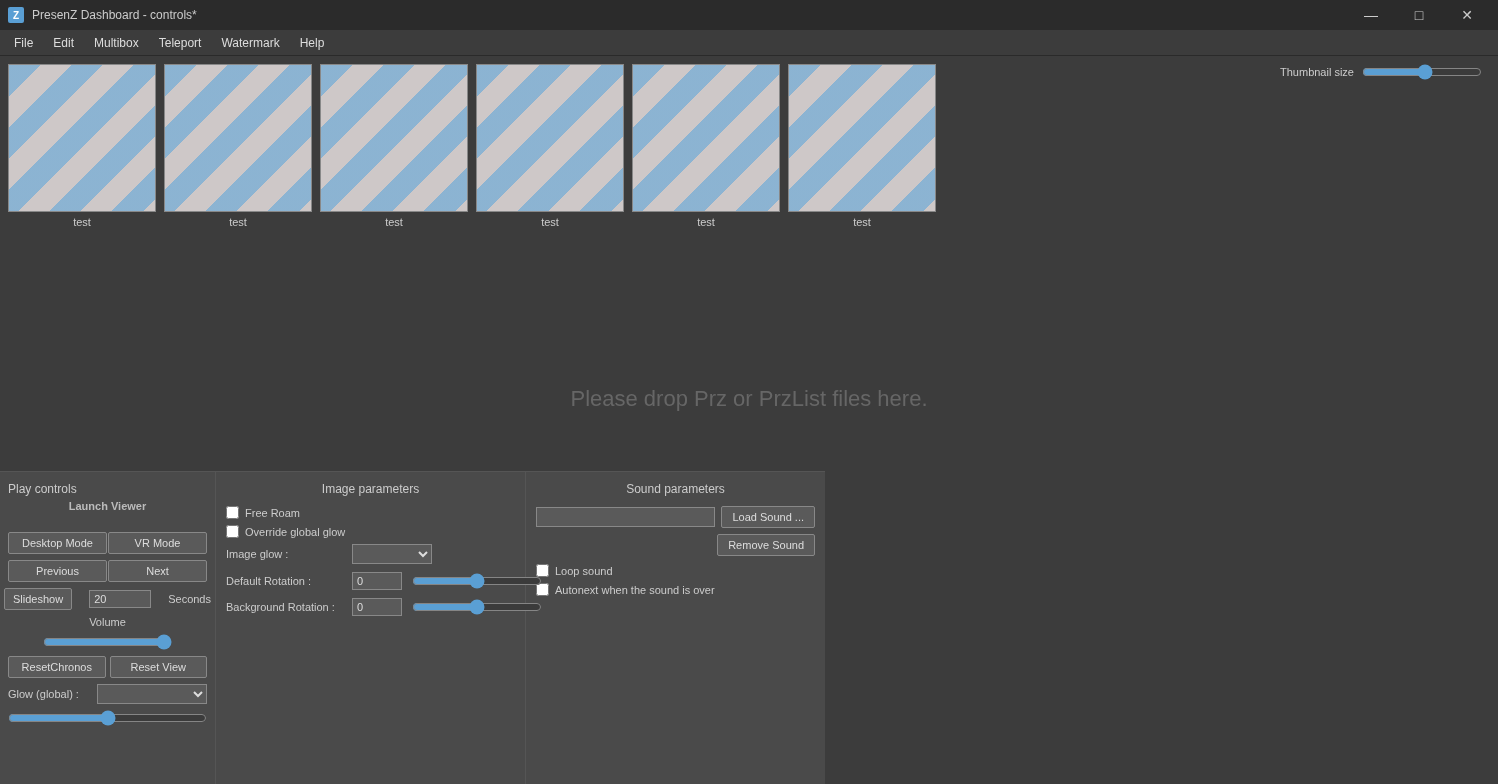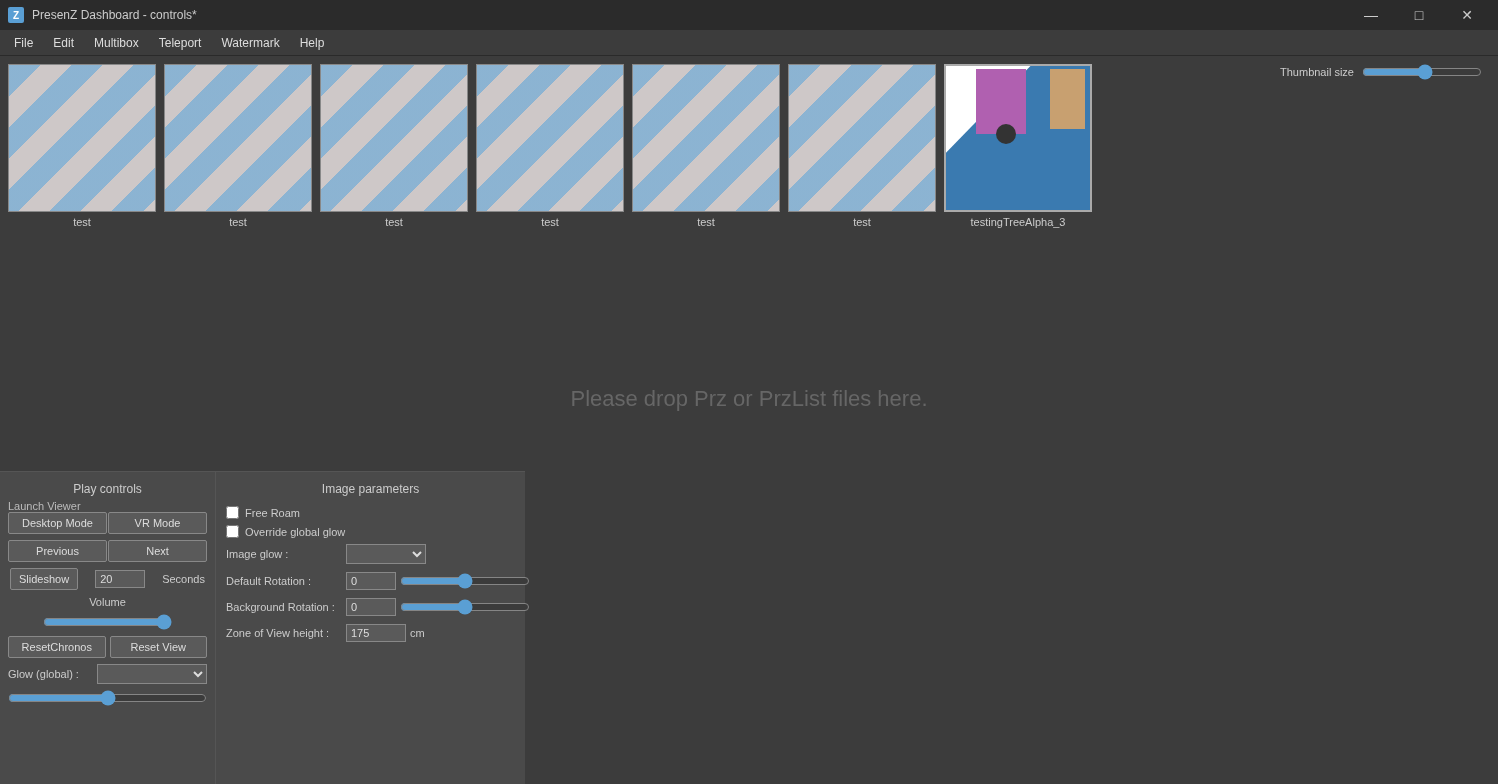--- a/index.html
+++ b/index.html
@@ -164,30 +164,30 @@
     }
 
     
     .play-controls-panel {
       width: 215px;
       background: #4a4a4a;
       padding: 10px 8px;
       border-top: 1px solid #555;
     }
     .panel-title {
-      text-align: center;
       font-size: 12px;
       color: #ccc;
       margin-bottom: 4px;
     }
     .panel-subtitle {
-      text-align: left;
+      text-align: center;
       font-size: 11px;
       color: #bbb;
-      margin-bottom: 0;
+      margin-bottom: 20px;
+      font-weight: bold;
     }
     .btn-row {
       display: flex;
       gap: 1px;
       margin-bottom: 6px;
       justify-content: center;
     }
     .ctrl-btn {
       background: #5a5a5a;
       border: 1px solid #888;
@@ -201,21 +201,21 @@
 
     .seconds-row {
       display: flex;
       align-items: center;
       gap: 17px;
       margin-bottom: 6px;
       justify-content: center;
     }
     .seconds-label { font-size: 11px; color: #ccc; }
     .seconds-input {
-      width: 50px;
+      width: 62px;
       background: #5a5a5a;
       border: 1px solid #888;
       color: #ddd;
       padding: 2px 4px;
       font-size: 11px;
     }
 
     .volume-row {
       display: flex;
       align-items: center;
@@ -255,21 +255,21 @@
     .image-params-panel {
       width: 310px;
       background: #4a4a4a;
       padding: 10px 10px;
       border-top: 1px solid #555;
       border-left: 1px solid #555;
     }
     .param-row {
       display: flex;
       align-items: center;
-      gap: 0;
+      gap: 6px;
       margin-bottom: 8px;
     }
     .param-label {
       font-size: 11px;
       color: #ccc;
       min-width: 120px;
     }
     .param-input {
       width: 50px;
       background: #5a5a5a;
@@ -417,32 +417,20 @@
     </div>
     <span class="thumb-label">test</span>
   </div>
   <div class="thumbnail-item">
     <div class="thumb-img-wrap">
       <div class="thumb-stripe"></div>
     </div>
     <span class="thumb-label">test</span>
   </div>
 
-  <div class="thumbnail-item selected">
-    <div class="thumb-img-wrap" style="border: 2px solid #aaa; background: #555;">
-      <div class="thumb-special">
-        <div class="thumb-special-blue"></div>
-        <div class="thumb-special-white"></div>
-        <div class="thumb-special-pink"></div>
-        <div class="thumb-special-beige"></div>
-        <div class="thumb-special-bug"></div>
-      </div>
-    </div>
-    <span class="thumb-label">testingTreeAlpha_3</span>
-  </div>
 
   <div class="thumbnail-size-control">
     <span>Thumbnail size</span>
     <input type="range" class="thumb-slider" min="50" max="200" value="130" style="">
   </div>
 </div>
 
 <div style="background: #3c3c3c; height: 145px; display: flex; align-items: center; justify-content: center;">
   <span style="color: #666; font-size: 22px;">Please drop Prz or PrzList files here.</span>
 </div>
@@ -513,22 +501,36 @@
     </div>
 
     <div class="param-row">
       <span class="param-label">Background Rotation :</span>
       <input type="number" class="param-input" value="0" style="">
       <div style="position: relative; display: flex; align-items: center; margin-left: 4px;">
         <input type="range" style="width: 130px; accent-color: rgb(90, 159, 212);" min="-180" max="180" value="0">
       </div>
     </div>
 
-    <div class="param-row">
-      <span class="param-label">Zone of View height :</span>
-      <input type="number" class="param-input" style="width: 60px;" value="175">
-      <span class="cm-label" style="margin-left: 4px;">cm</span>
-    </div>
-
-  </div>
-
+
+  </div>
+
+  <div class="sound-params-panel">
+    <div class="panel-title" style="text-align: center; margin-bottom: 10px;">Sound parameters</div>
+
+    <div class="sound-input-row">
+      <input type="text" class="sound-input" value="" style="">
+      <button class="sound-btn">Load Sound ...</button>
+    </div>
+    <div style="display: flex; justify-content: flex-end; margin-bottom: 8px;">
+      <button class="sound-btn">Remove Sound</button>
+    </div>
+    <div class="checkbox-row">
+      <input type="checkbox" id="loopSound" style="">
+      <label for="loopSound" class="checkbox-label">Loop sound</label>
+    </div>
+    <div class="checkbox-row">
+      <input type="checkbox" id="autonext" style="">
+      <label for="autonext" class="checkbox-label">Autonext when the sound is over</label>
+    </div>
+  </div>
 
 </div>
 
 </body></html>

